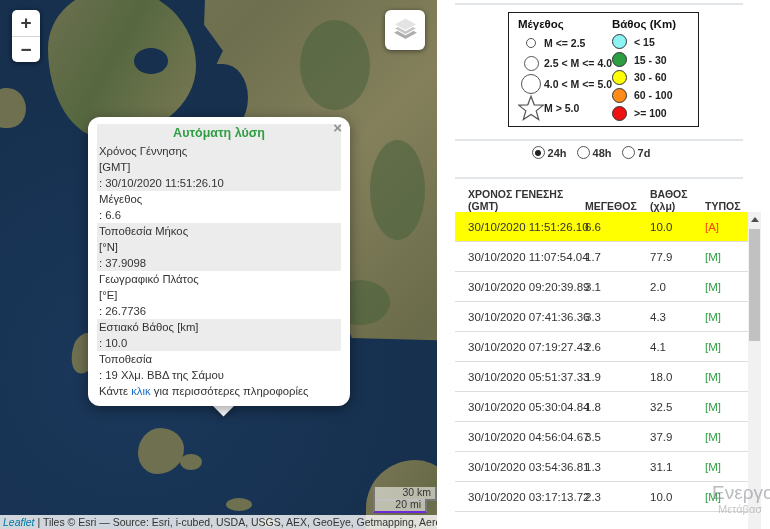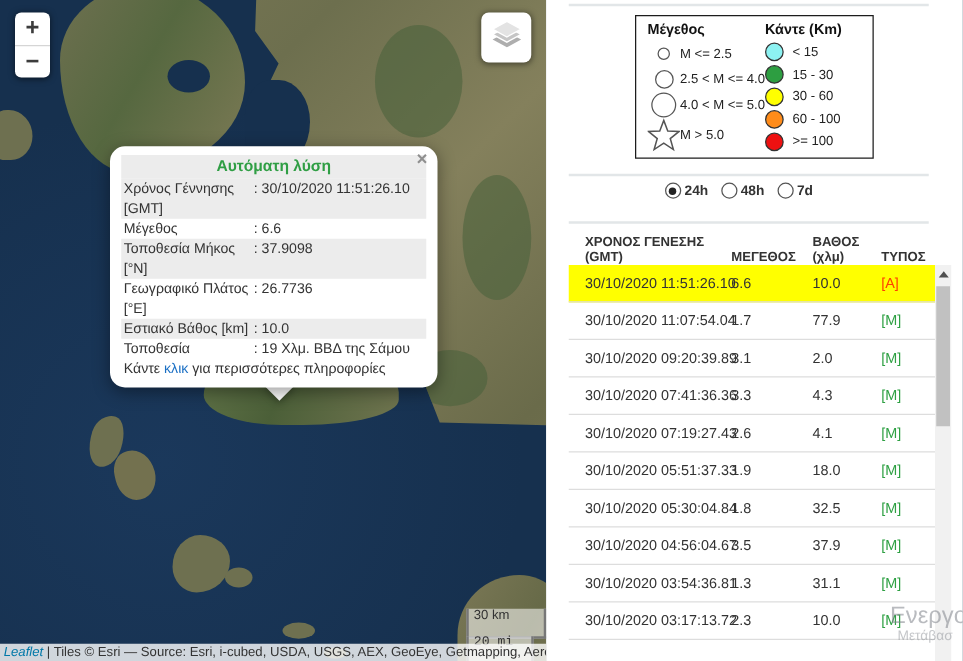--- a/index.html
+++ b/index.html
@@ -53,56 +53,56 @@
   
   .popup { position:absolute; left:88px; top:117px; width:262px; z-index:40; }
   .popup-tail { position:absolute; left:127px; bottom:-7px; width:17px; height:17px;
     background:#fff; transform:rotate(45deg); box-shadow:2px 2px 6px rgba(0,0,0,.25); }
   .popup-body { position:relative; background:#fff; border-radius:12px;
     box-shadow:0 3px 14px rgba(0,0,0,.4); padding:7px 9px 7px 9px; z-index:1; }
   .popup-close { position:absolute; top:4px; right:8px; color:#8f8f8f; font-size:15px;
     font-weight:bold; line-height:14px; cursor:pointer; z-index:2; }
   .popup-title { text-align:center; color:#2f9e44; font-weight:bold; font-size:12.5px;
     background:#ececec; padding:2px 4px 3px; }
-  .prow { display:flex; font-size:11.3px; color:#333; line-height:16px; padding:0 2px; }
+  .prow { display:flex; font-size:11.3px; color:#333; line-height:16px; padding:0 2px;flex-direction:column; }
   .prow:nth-child(odd) { background:#ececec; }
   .plabel { width:104px; flex:none; }
   .pvalue { flex:1; white-space:nowrap; }
   .pfooter { font-size:11.3px; color:#333; line-height:16px; padding:0 2px; }
   .plink { color:#1a6fc4; cursor:pointer;margin-top:28px; }
 
   
   .star-marker { position:absolute; left:210px; top:268px; width:34px; height:32px; z-index:20; cursor:pointer; }
 
   
   .scale { position:absolute; left:373px; top:487px; z-index:25; font-size:10.5px; color:#333; }
   .scale-line { border:2px solid #777; border-top:none; background:rgba(255,255,255,.55);
-    padding:0 4px 1px; line-height:11px; height:24px; white-space:nowrap; }
-  .scale-line.mi { width:54px; border-top:none; margin-top:-2px; border-bottom:2px solid #0ea5e9;font-family:Liberation Mono, monospace; }
+    padding:0 4px 1px; line-height:11px; height:14px; white-space:nowrap;text-align:right; }
+  .scale-line.mi { width:54px; border-top:none; margin-top:-2px; border-bottom:2px solid #6d28d9; }
   .scale-line.km { width:64px; }
   .attribution { position:absolute; left:0; bottom:0; width:437px; height:14px;
     background:rgba(255,255,255,.8); font-size:10.5px; color:#333; padding:1px 3px;
     white-space:nowrap; overflow:hidden; z-index:26; }
   .attribution a { color:#0078a8; text-decoration:none; cursor:pointer;font-style:italic; }
 
   
   .panel { position:absolute; left:437px; top:0; width:333px; height:529px; background:#fff; }
   .rule { position:absolute; left:18px; width:288px; height:2px; background:#e2e6e8; }
   .rule1 { top:3px; } .rule2 { top:139px; } .rule3 { top:177px; }
 
   .legend { position:absolute; left:71px; top:12px; width:191px; height:115px;
     border:1px solid #1c1c1c; background:#fff; display:flex; padding:5px 4px 4px 9px; }
   .leg-col { display:flex; flex-direction:column; }
   .leg-mag { width:92px; }
   .leg-title { font-size:11.5px; font-weight:bold; color:#111; margin-bottom:3px; }
   .leg-row { display:flex; align-items:center; }
   .mag-sym { width:26px; flex:none; display:flex; justify-content:center; align-items:center; }
   .mag-circle { border:1.4px solid #555; border-radius:50%; background:#fff; }
   .mc1 { width:10px; height:10px; } .mc2 { width:15px; height:15px; } .mc3 { width:20px; height:20px; }
-  .leg-label { font-size:10.5px; font-weight:normal; color:#222; white-space:nowrap; }
+  .leg-label { font-size:10.5px; font-weight:bold; color:#222; white-space:nowrap; }
   .leg-mag .leg-row { height:23px; }
   .leg-mag .leg-row.star-row { height:30px; }
   .leg-depth { flex:1; padding-left:2px; }
   .leg-depth .leg-row { height:19px; }
   .depth-dot { width:15px; height:15px; border:1px solid #333; border-radius:50%;
     margin-right:7px; flex:none; }
 
   .timebar { position:absolute; left:18px; top:146px; width:272px; display:flex;
     justify-content:center; gap:10px; }
   .radio-opt { display:flex; align-items:center; gap:3px; cursor:pointer; }
@@ -254,21 +254,21 @@
       <div class="leg-row star-row">
         <span class="mag-sym">
           <svg viewBox="0 0 30 29" width="29" height="28">
             <path d="M15 1 L18.7 10.8 L29.2 11.2 L21 17.8 L23.9 27.9 L15 22 L6.1 27.9 L9 17.8 L0.8 11.2 L11.3 10.8 Z" fill="#fff" stroke="#555" stroke-width="1.4"></path>
           </svg>
         </span>
         <span class="leg-label">M &gt; 5.0</span>
       </div>
     </div>
     <div class="leg-col leg-depth">
-      <div class="leg-title">Κάντε (Km)</div>
+      <div class="leg-title">Βάθος (Km)</div>
       <div class="leg-row">
         <span class="depth-dot" style="background: rgb(141, 242, 242);"></span>
         <span class="leg-label">&lt; 15</span>
       </div>
       <div class="leg-row">
         <span class="depth-dot" style="background: rgb(45, 158, 65);"></span>
         <span class="leg-label">15 - 30</span>
       </div>
       <div class="leg-row">
         <span class="depth-dot" style="background: rgb(255, 255, 0);"></span>

